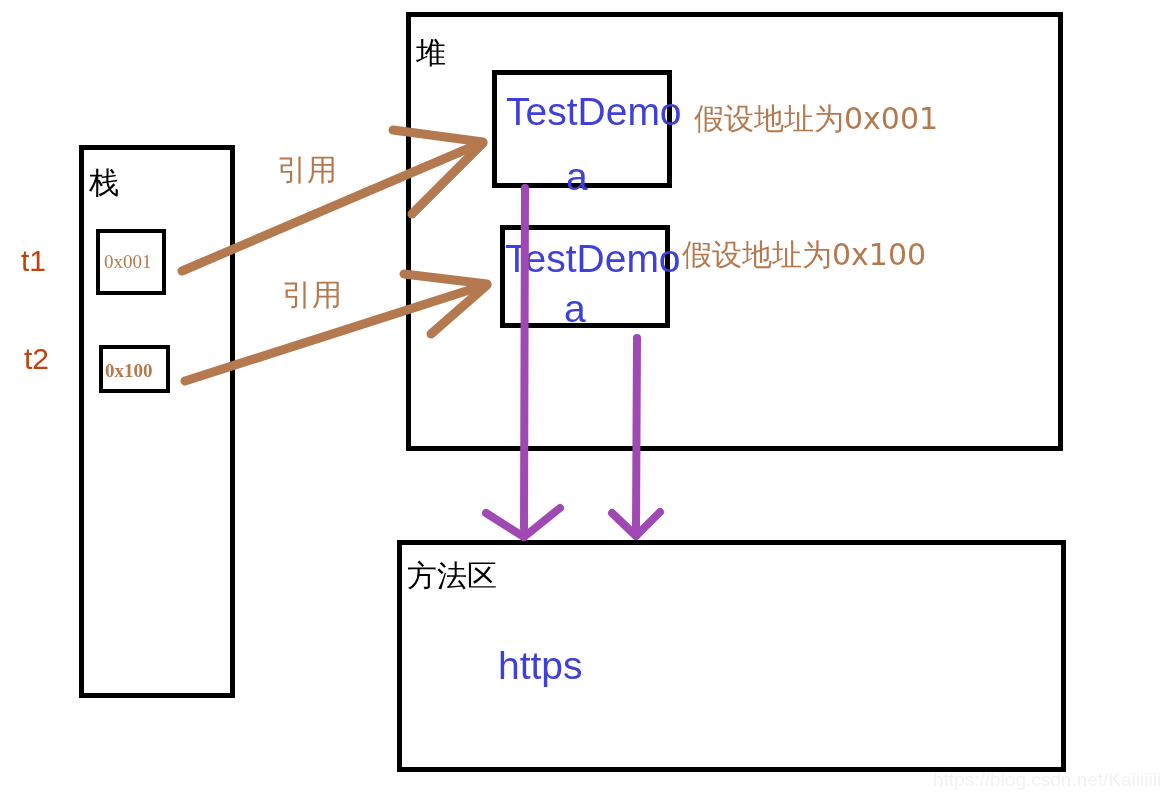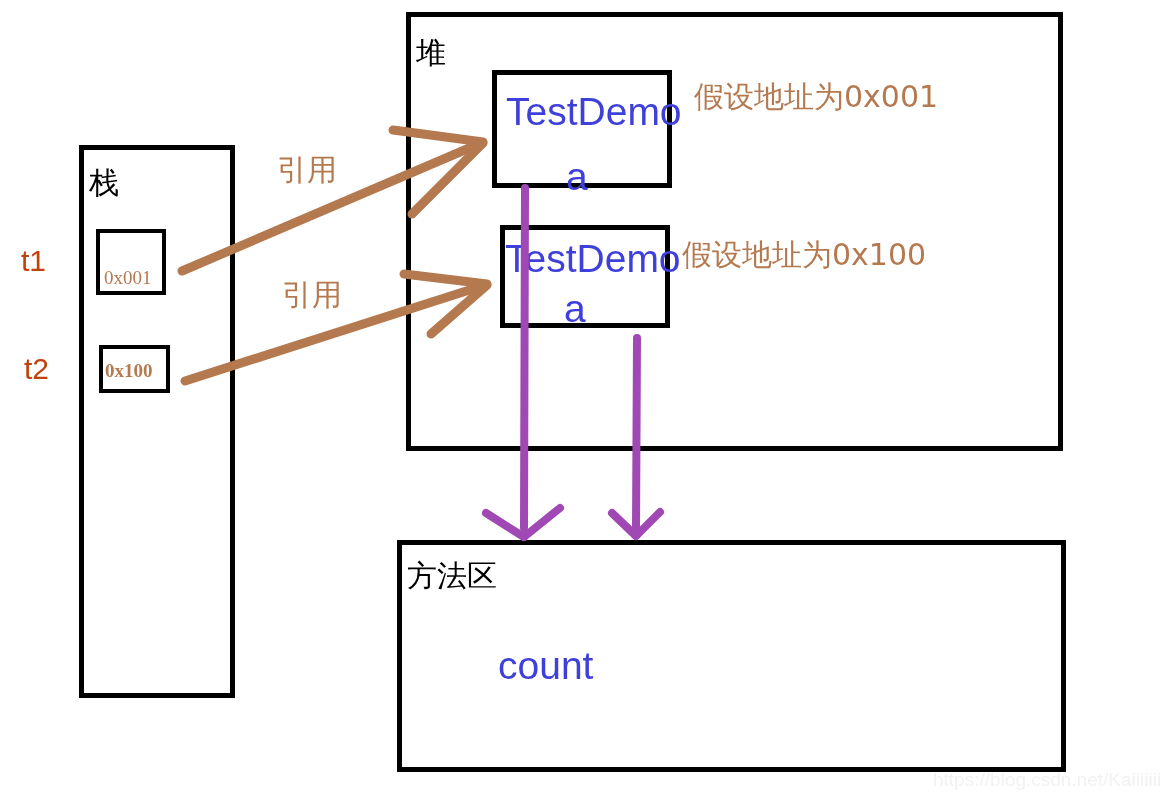--- a/index.html
+++ b/index.html
@@ -87,41 +87,41 @@
 <body>
 
 <div id="canvas">
 
   <div class="region-box" style="left:406px; top:12px; width:657px; height:439px;"></div>
   <div class="lbl lbl-cjk-heading" style="left:416px; top:38px;">堆</div>
 
   <div class="obj-box" style="left:492px; top:70px; width:180px; height:118px;"></div>
   <div class="obj-text" style="left:506px; top:92px;">TestDemo</div>
   <div class="obj-text" style="left:566px; top:157px;">a</div>
-  <div class="lbl lbl-brown" style="left:694px; top:82px;text-align:center;">假设地址为0x001</div>
+  <div class="lbl lbl-brown" style="left:694px; top:104px;text-align:center;">假设地址为0x001</div>
 
   <div class="obj-box" style="left:500px; top:225px; width:170px; height:103px;"></div>
   <div class="obj-text" style="left:505px; top:239px;">TestDemo</div>
   <div class="obj-text" style="left:564px; top:289px;">a</div>
   <div class="lbl lbl-brown" style="left:682px; top:240px;text-align:right;">假设地址为0x100</div>
 
   <div class="region-box" style="left:79px; top:145px; width:156px; height:553px;"></div>
   <div class="lbl lbl-cjk-heading" style="left:89px; top:168px;">栈</div>
 
   <div class="lbl lbl-blue" style="left:21px; top:246px;">t1</div>
   <div class="slot-box" style="left:96px; top:229px; width:70px; height:66px;"></div>
-  <div class="lbl lbl-brown-addr" style="left:104px; top:268px;">0x001</div>
+  <div class="lbl lbl-brown-addr" style="left:104px; top:252px;">0x001</div>
 
-  <div class="lbl lbl-blue" style="left:24px; top:354px;">t2</div>
+  <div class="lbl lbl-blue" style="left:24px; top:344px;">t2</div>
   <div class="slot-box" style="left:99px; top:345px; width:71px; height:48px;"></div>
   <div class="lbl lbl-brown-addr" style="left:105px; top:361px;font-weight:bold;">0x100</div>
 
   <div class="region-box" style="left:397px; top:540px; width:669px; height:232px;"></div>
   <div class="lbl lbl-cjk-heading" style="left:407px; top:561px;">方法区</div>
-  <div class="obj-text" style="left:498px; top:646px;">count</div>
+  <div class="obj-text" style="left:498px; top:646px;">https</div>
 
   <div class="lbl lbl-brown" style="left:277px; top:155px;">引用</div>
   <div class="lbl lbl-brown" style="left:282px; top:280px;">引用</div>
 
   <svg class="overlay" viewBox="0 0 1162 796" xmlns="http://www.w3.org/2000/svg">
 
     <g>
       <line x1="182" y1="271" x2="481" y2="143" stroke="#b5794f" stroke-width="9" stroke-linecap="round"></line>
       <line x1="393" y1="130" x2="483" y2="142" stroke="#b5794f" stroke-width="9" stroke-linecap="round"></line>
       <line x1="412" y1="214" x2="483" y2="143" stroke="#b5794f" stroke-width="9" stroke-linecap="round"></line>

